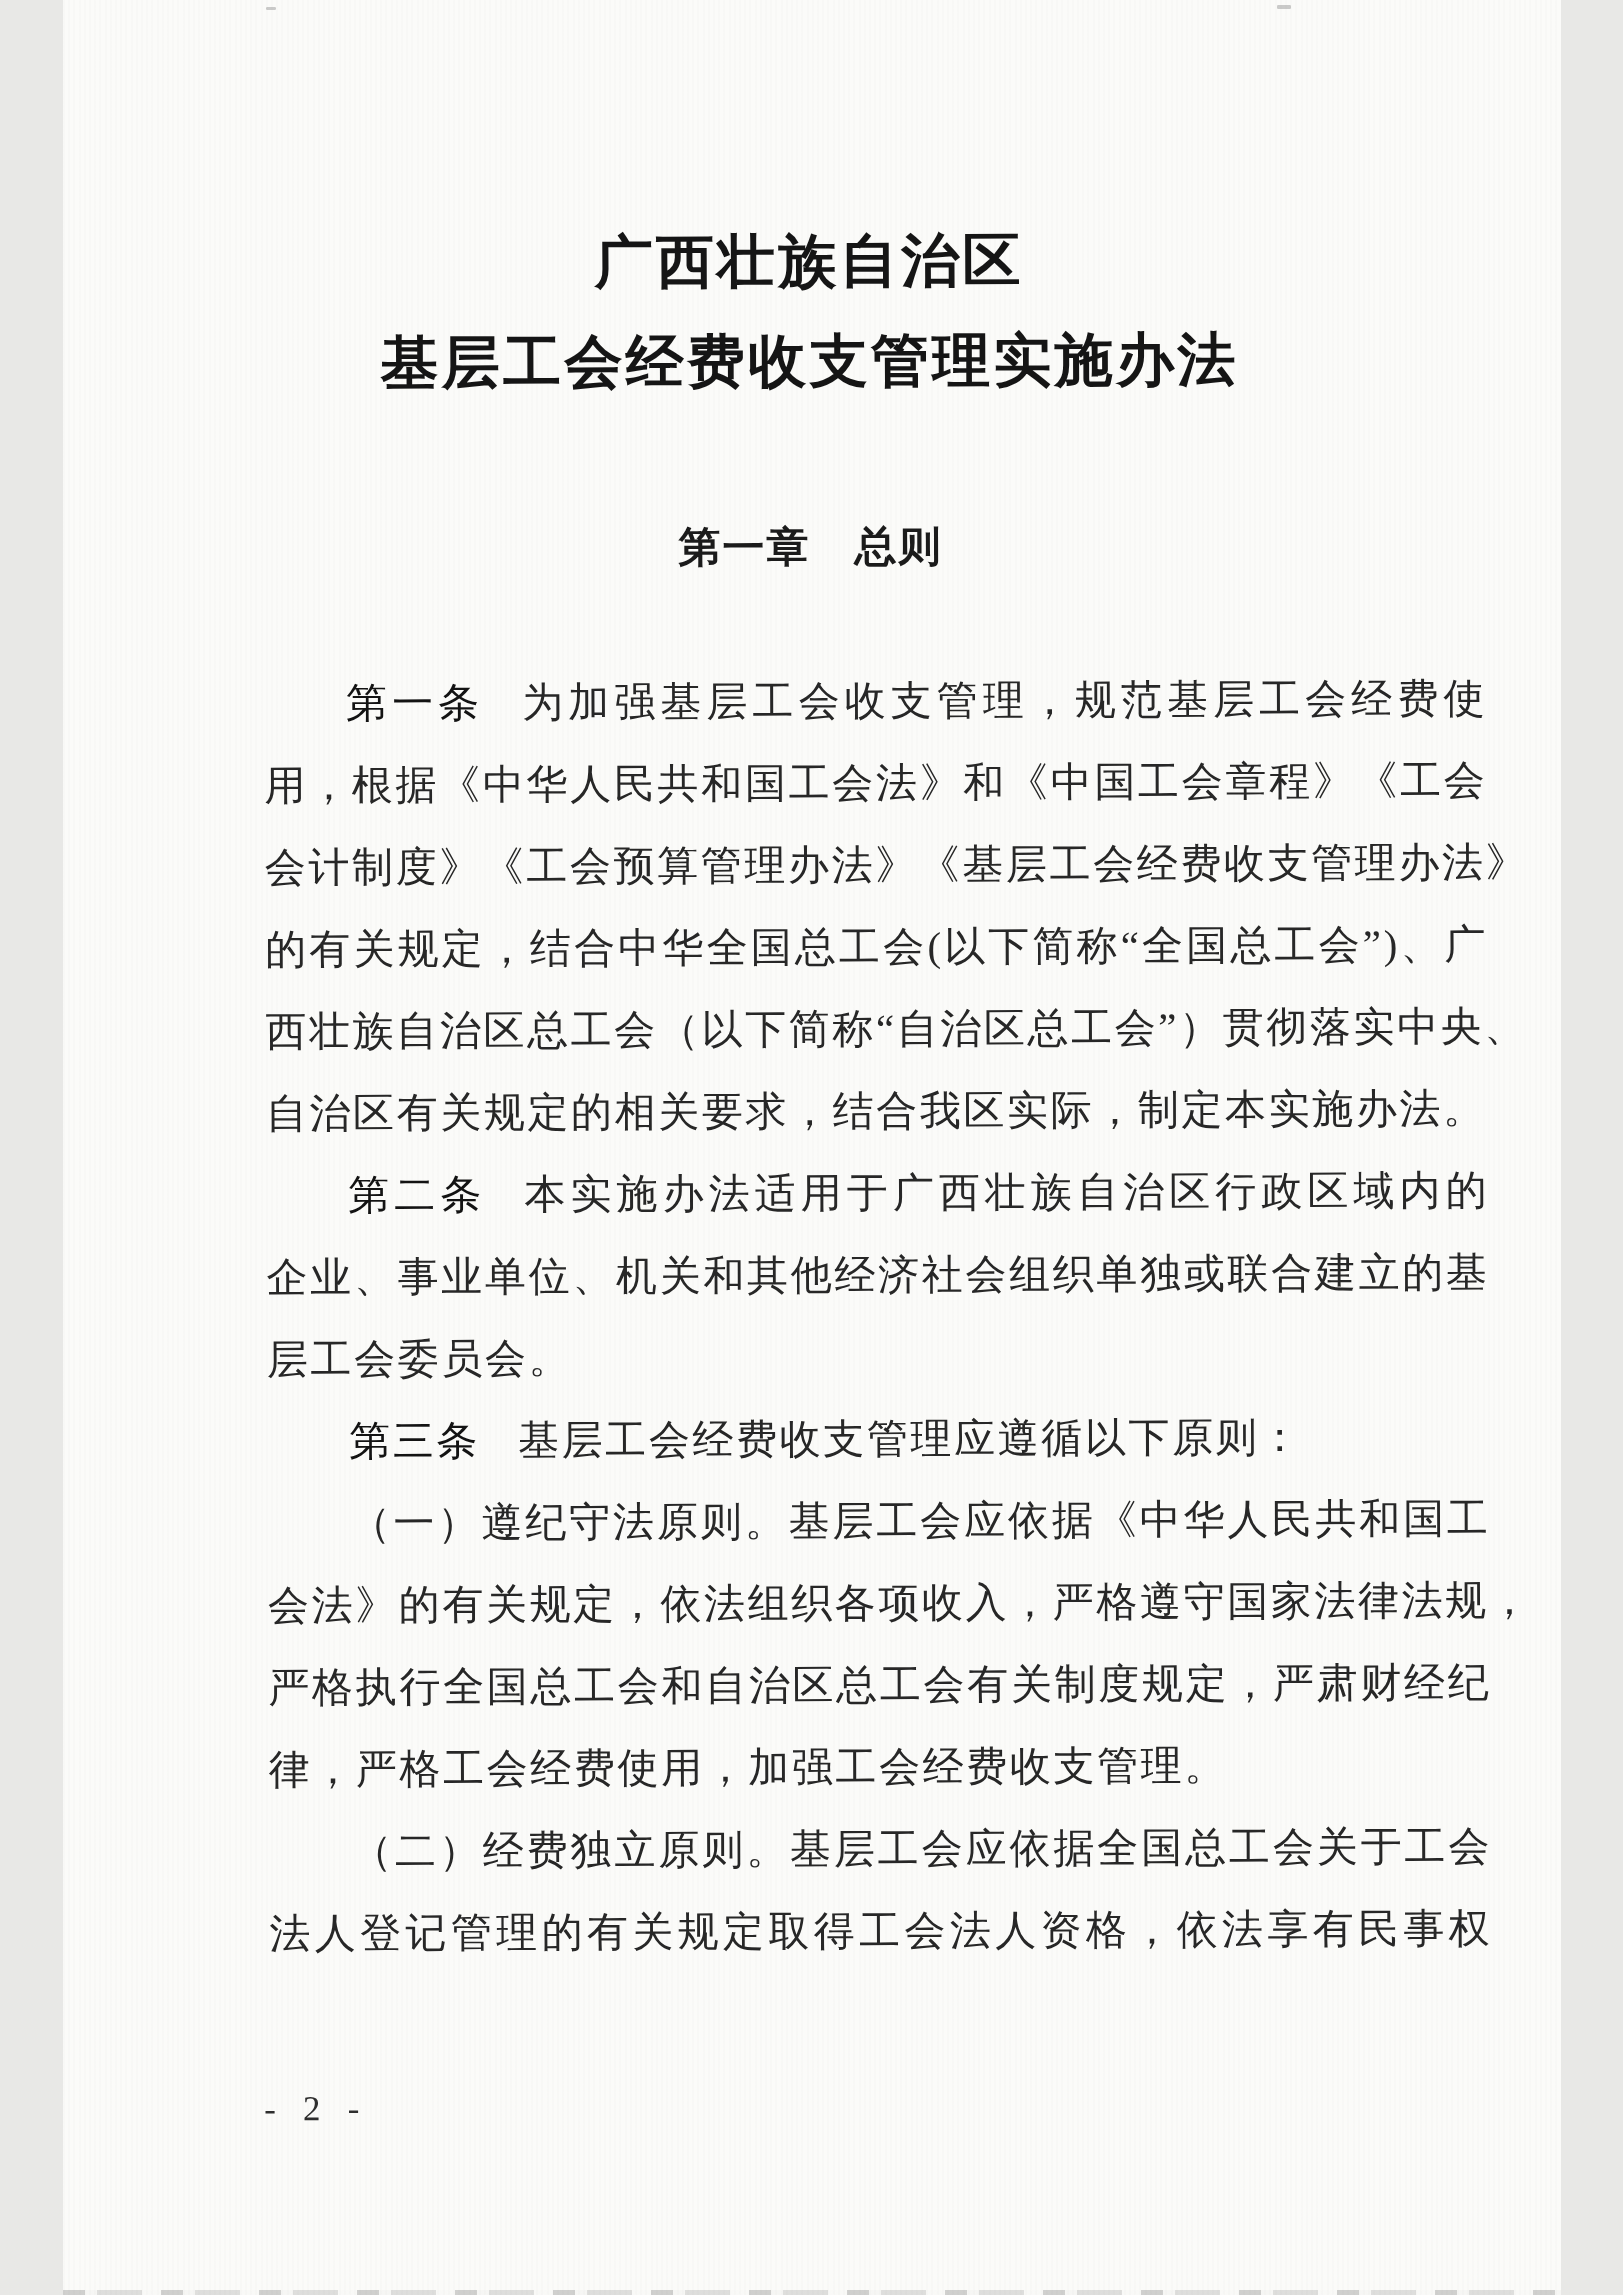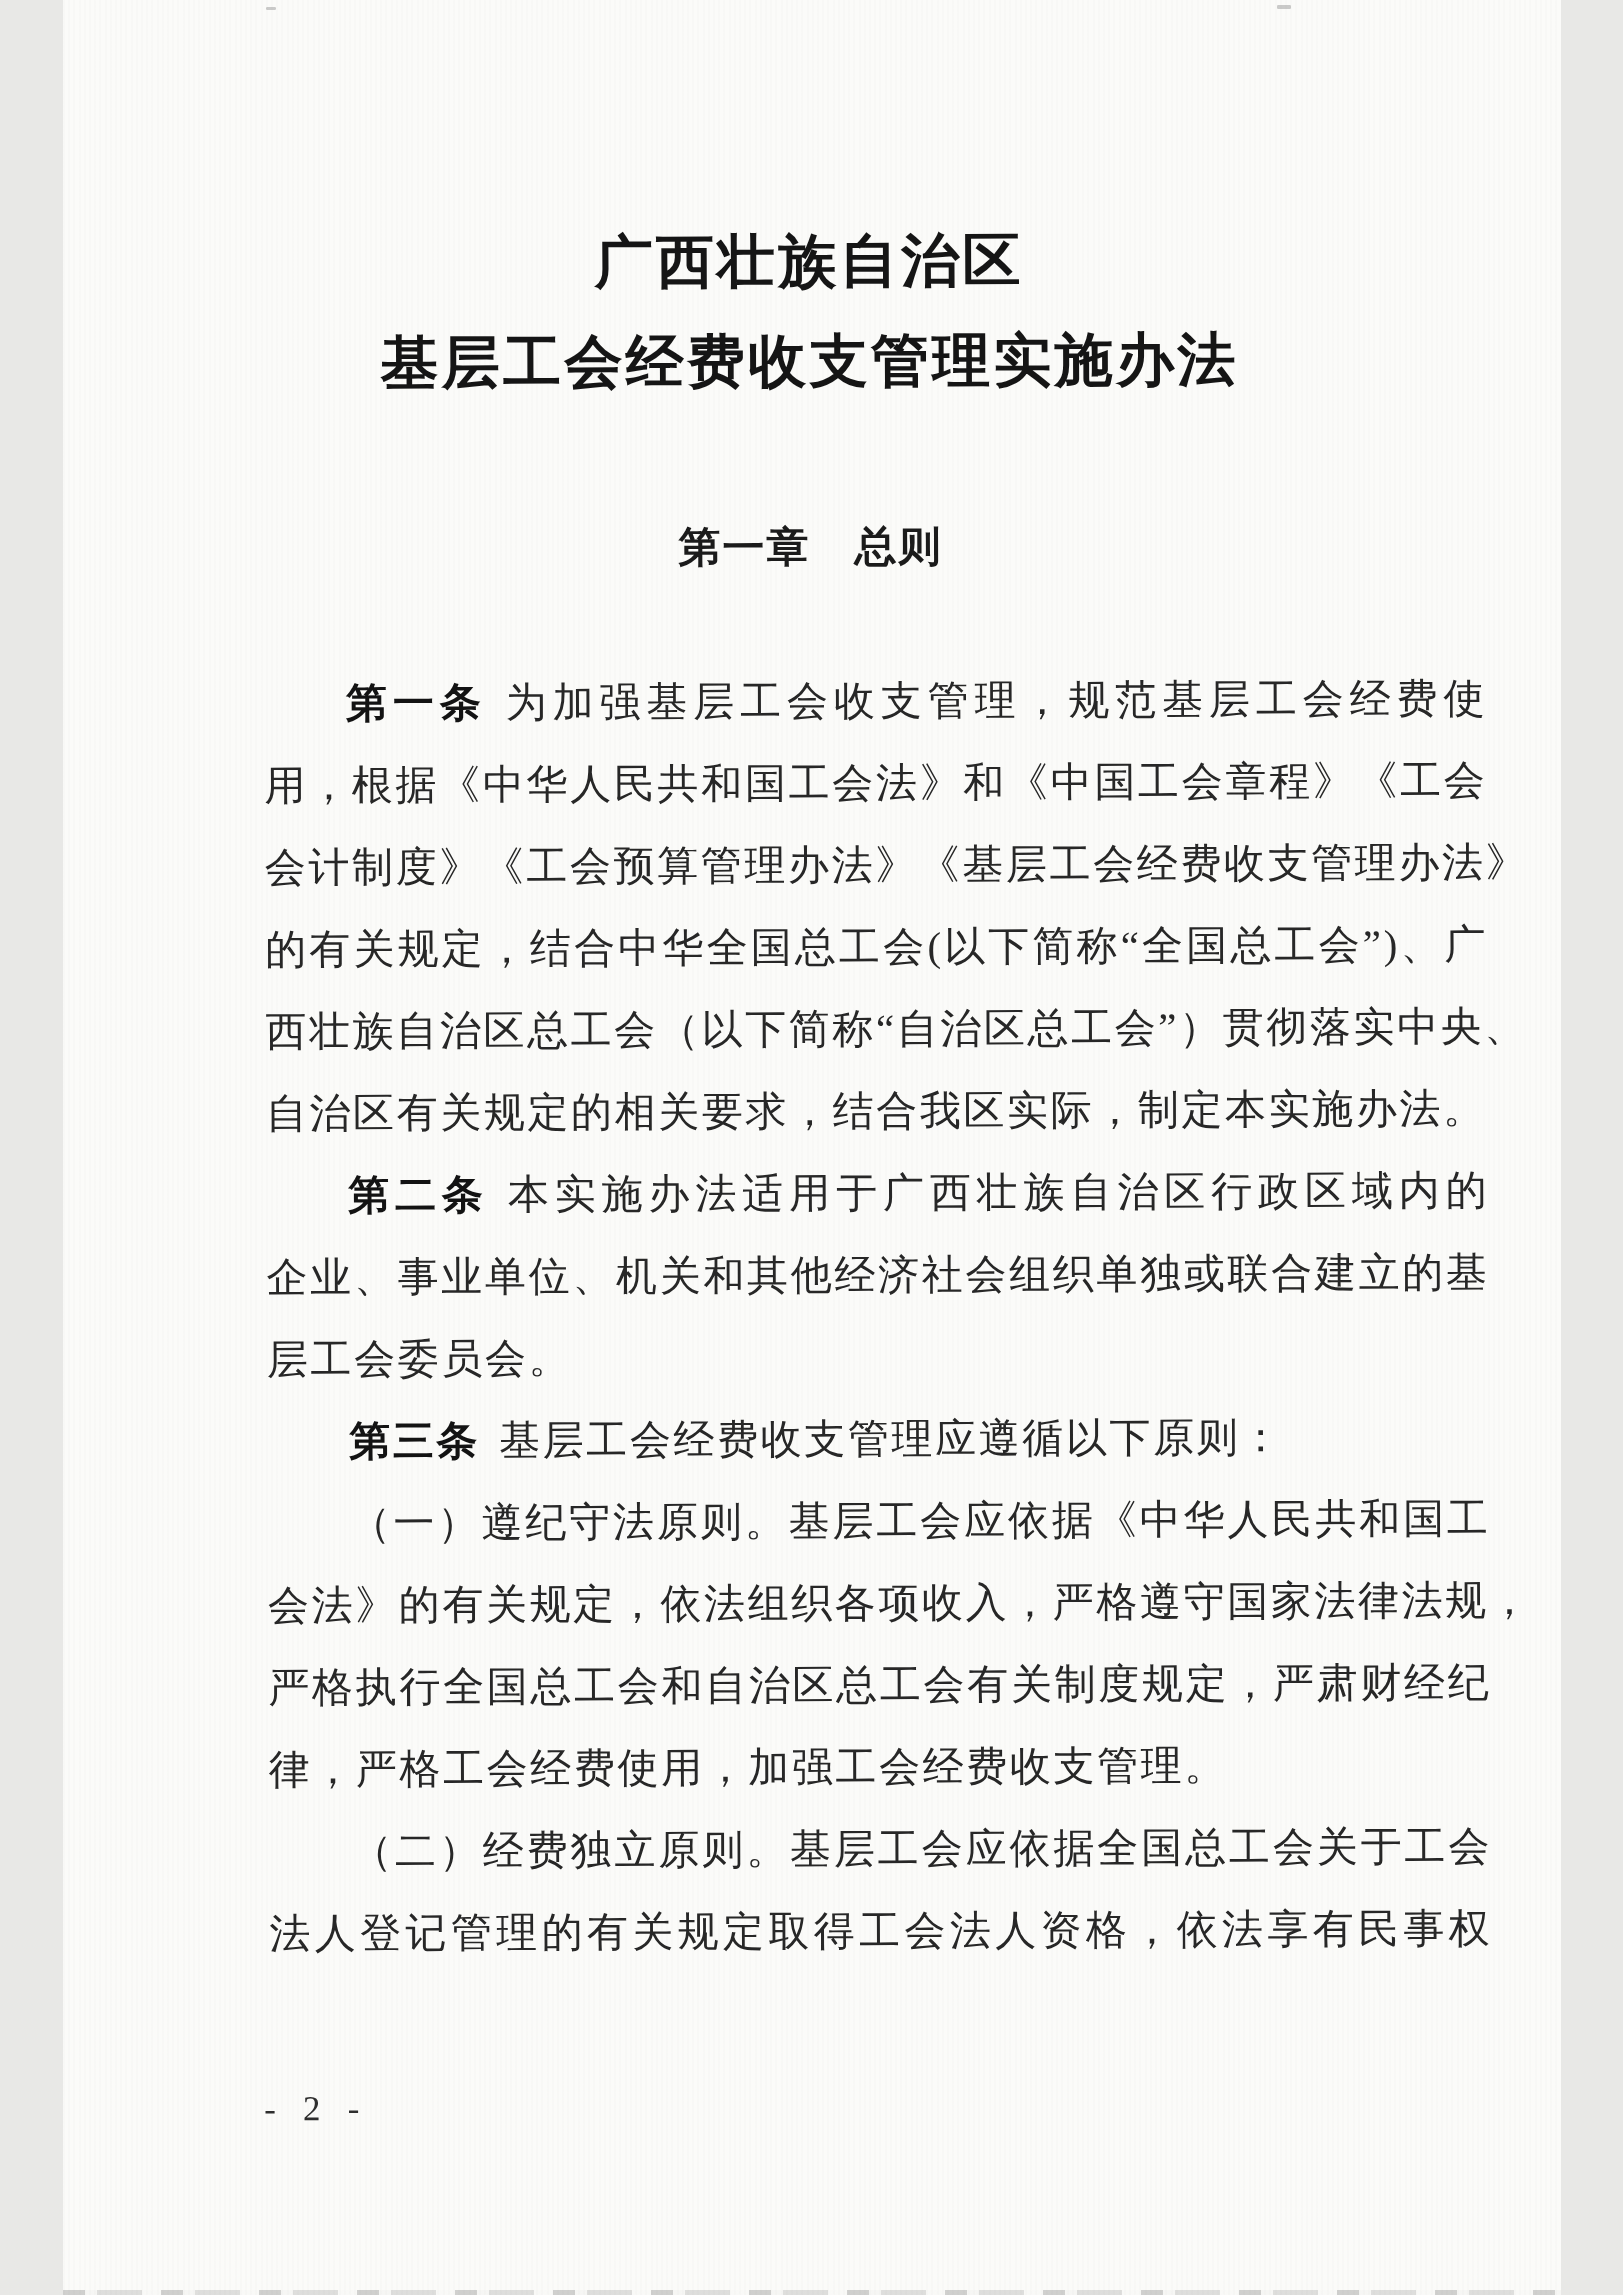--- a/index.html
+++ b/index.html
@@ -62,23 +62,23 @@
     letter-spacing: 2.6px;
     text-align: justify;
     text-align-last: justify;
     text-justify: inter-character;
     white-space: nowrap;
     color: #272727;
   }
   .line.end { text-align-last: left; }
   .line.indent { padding-left: 82px; }
   .prefix {
-    font-weight: bold;
+    font-weight: normal;
     color: #131313;
-    margin-right: 19px;
+    margin-right: 38px;
   }
   .prefix:empty { display: none; }
   .page-number {
     position: absolute;
     left: 196px;
     top: 2087px;
     font-size: 35px;
     letter-spacing: 9.2px;
     color: #2e2e2e;
     font-family: "Liberation Serif", "DejaVu Serif", serif;

